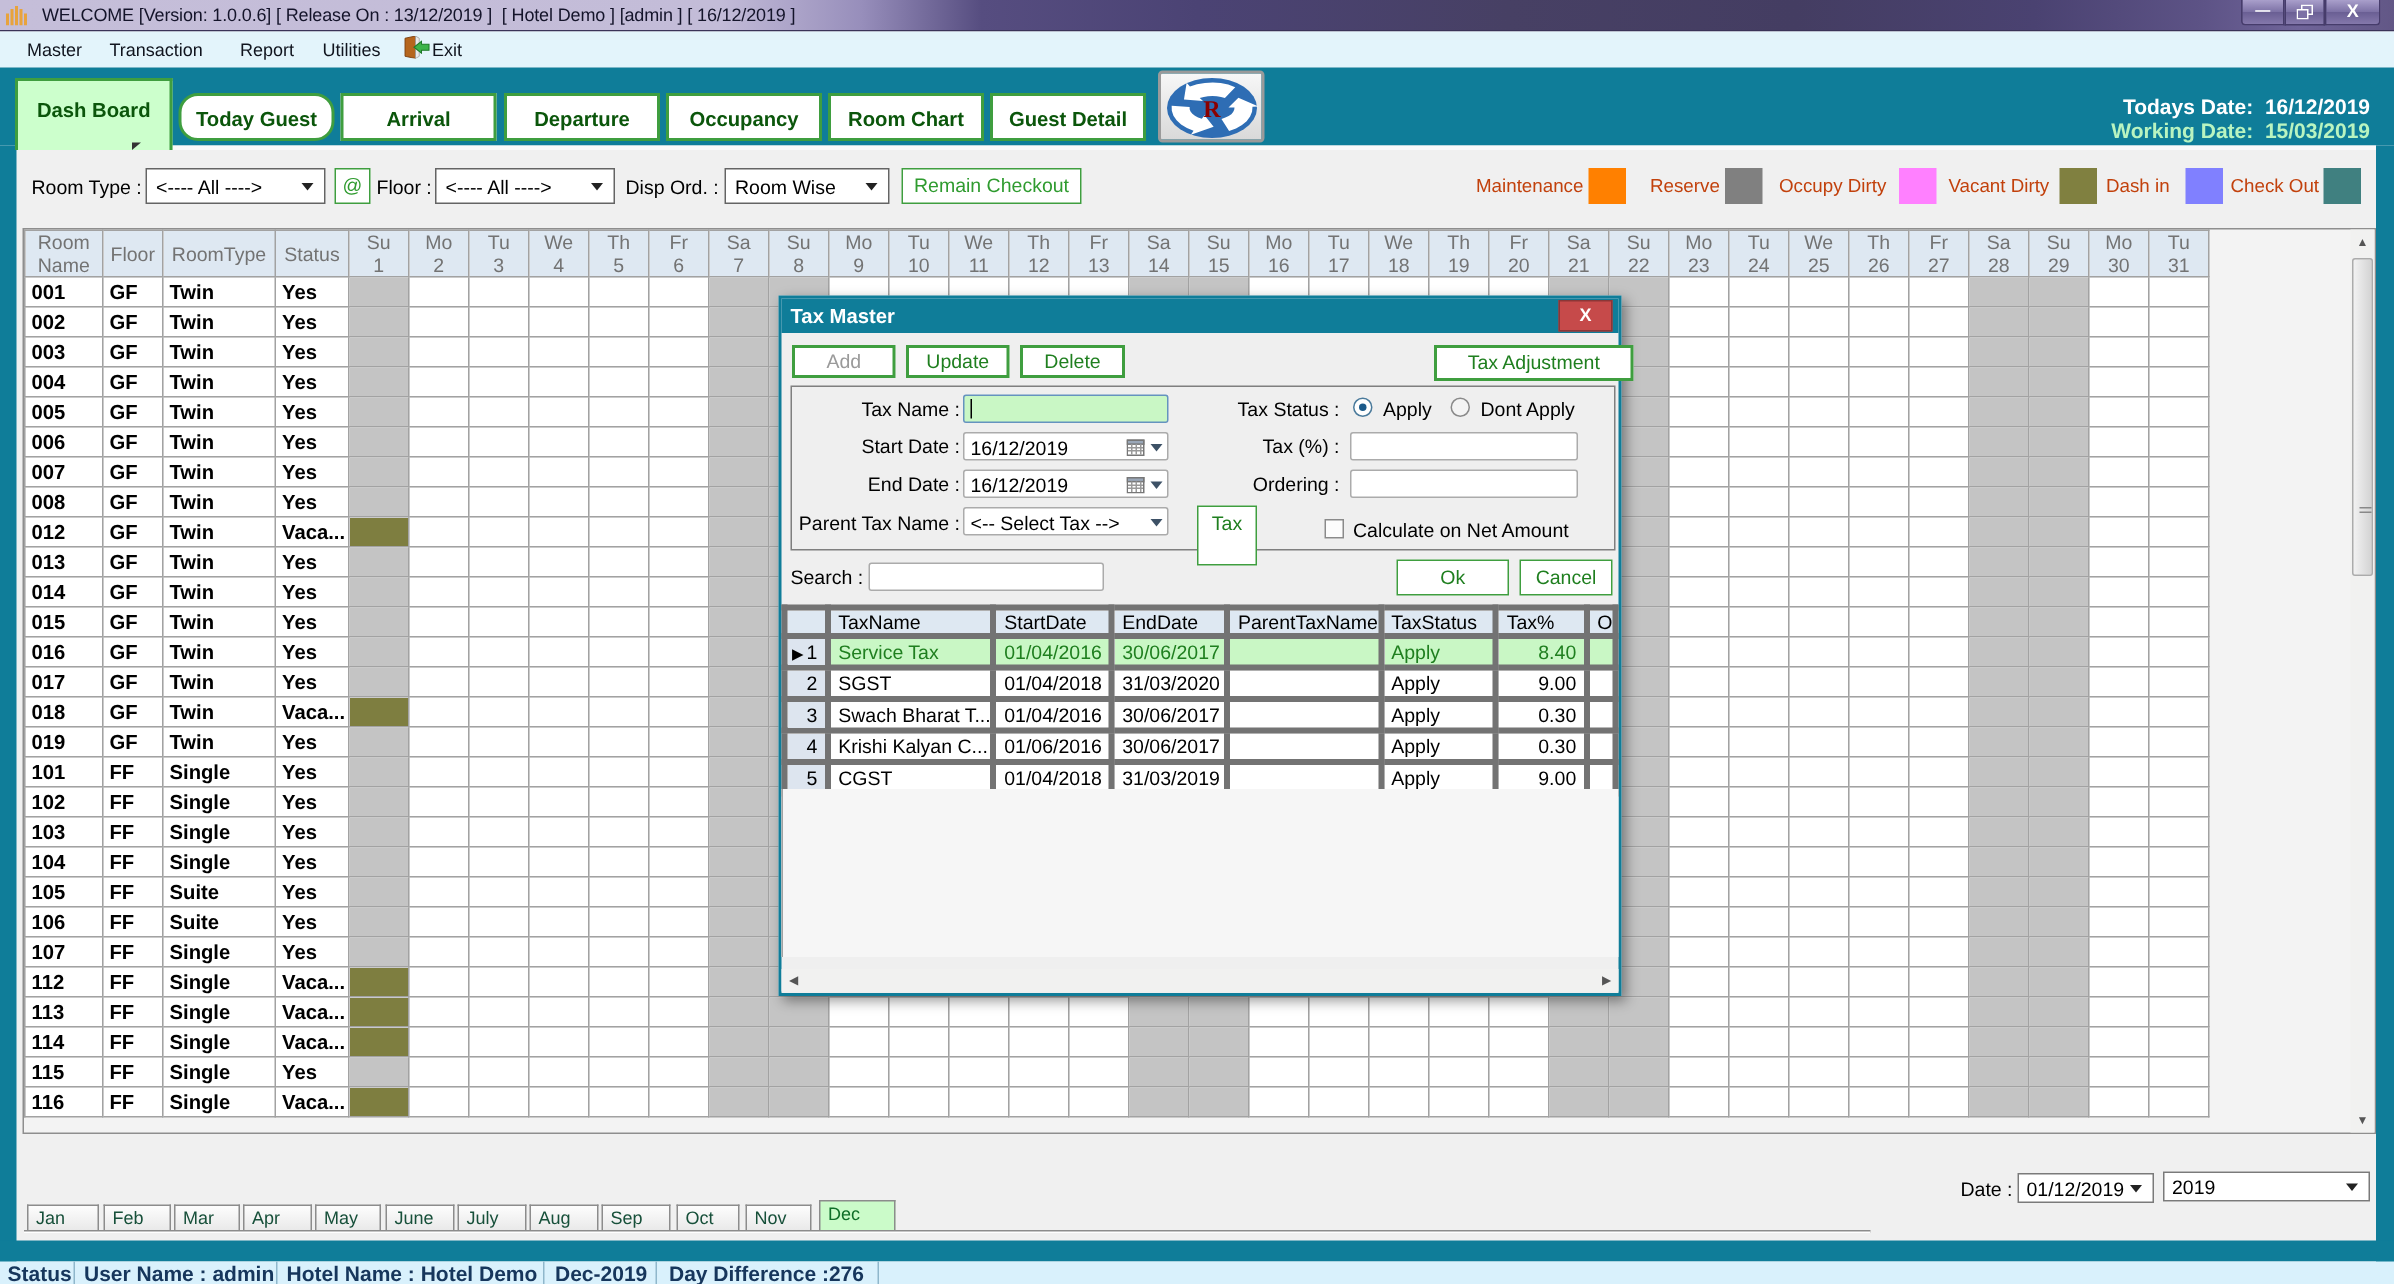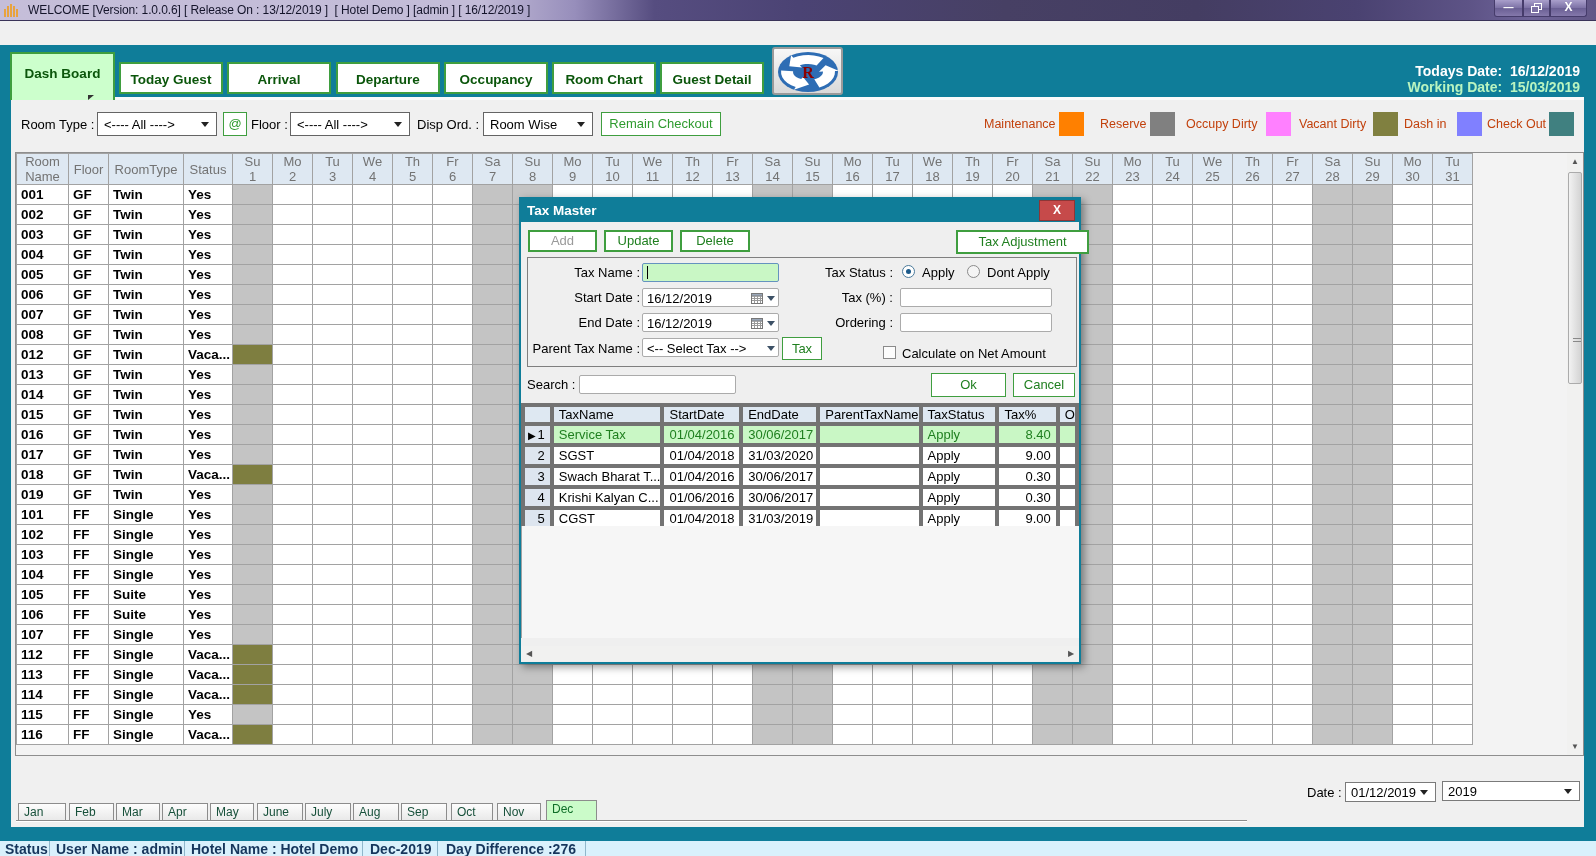--- a/index.html
+++ b/index.html
@@ -103,28 +103,40 @@
     <span class="txt">WELCOME [Version: 1.0.0.6] [ Release On : 13/12/2019 ]  [ Hotel Demo ] [admin ] [ 16/12/2019 ]</span>
   </div>
   <div id="winbtns">
     <div class="wb" style="left:0px;width:29px;border-bottom-left-radius:3px;">—</div>
     <div class="wb" style="left:29px;width:27px;"><svg width="11" height="10" viewBox="0 0 11 10" style="margin-top:3px;">
           <rect x="3.5" y="0.5" width="7" height="6" fill="none" stroke="#FFF"></rect>
           <rect x="0.5" y="3.5" width="7" height="6" fill="#7C71A5" stroke="#FFF"></rect>
         </svg></div>
     <div class="wb" style="left:56px;width:37px;border-bottom-right-radius:3px;font-size:12px;">X</div>
   </div>
+  <div id="menu">
+    <span style="left:18px;">Master</span>
+    <span style="left:73px;">Transaction</span>
+    <span style="left:160px;">Report</span>
+    <span style="left:215px;">Utilities</span>
+    <span style="left:269px;top:3px;"><svg width="18" height="15" viewBox="0 0 18 15" style="vertical-align:-3px;">
+          <path d="M1 1.5 L8 0 L8 15 L1 13.5 Z" fill="#B5651D" stroke="#7A4010" stroke-width="0.6"></path>
+          <path d="M8 0 L10.5 1.5 L10.5 13.5 L8 15 Z" fill="#E9E9E9" stroke="#999" stroke-width="0.5"></path>
+          <path d="M7 7.5 L12 3.5 L12 5.5 L17 5.5 L17 9.5 L12 9.5 L12 11.5 Z" fill="#3CB44A" stroke="#1E7A28" stroke-width="0.7"></path>
+        </svg></span>
+    <span style="left:288px;">Exit</span>
+  </div>
   <div id="band"></div>
   <div id="lbord"></div>
   <div id="rbord"></div>
   <div id="bband"></div>
   <div style="position:absolute;left:11px;top:97px;width:1573px;height:3px;background:#FAFAFA;z-index:2;"></div>
   <div class="ttab active" style="left:10px;top:52px;width:105px;height:48px;line-height:40px;">Dash Board</div>
     <div style="position:absolute;left:88px;top:95px;width:0;height:0;border-top:5px solid #333;border-right:6px solid transparent;z-index:4;"></div>
-    <div class="ttab" style="left:119px;top:62px;width:104px;height:32px;line-height:32px;">Today Guest</div>
+    <div class="ttab" style="left:119px;top:62px;width:104px;height:32px;line-height:32px;border-radius:13px;">Today Guest</div>
     <div class="ttab" style="left:227px;top:62px;width:104px;height:32px;line-height:32px;">Arrival</div>
     <div class="ttab" style="left:336px;top:62px;width:104px;height:32px;line-height:32px;">Departure</div>
     <div class="ttab" style="left:444px;top:62px;width:104px;height:32px;line-height:32px;">Occupancy</div>
     <div class="ttab" style="left:552px;top:62px;width:104px;height:32px;line-height:32px;">Room Chart</div>
     <div class="ttab" style="left:660px;top:62px;width:104px;height:32px;line-height:32px;">Guest Detail</div>
   <div id="logo"><svg width="66" height="44" viewBox="0 0 66 44">
         <ellipse cx="33" cy="22" rx="30" ry="20" fill="#2E6DB4"></ellipse>
         <g fill="#FFFFFF">
           <path d="M 48.5 8.1 L 43.8 6.4 L 38.8 5.4 L 33.5 5.0 L 28.2 5.3 L 23.0 6.2 L 18.3 7.7 L 16.1 5.2 L 14.3 16.3 L 27.0 17.4 L 24.8 15.3 L 27.5 14.6 L 30.3 14.1 L 33.3 14.0 L 36.2 14.2 L 39.0 14.7 L 41.6 15.4 Z"></path>
           <path d="M 6.1 20.5 L 6.2 23.9 L 7.3 27.2 L 9.4 30.2 L 12.4 33.0 L 16.3 35.3 L 20.7 37.1 L 18.9 39.8 L 34.1 34.5 L 28.0 26.9 L 26.2 29.1 L 23.7 28.3 L 21.6 27.2 L 19.9 25.9 L 18.7 24.4 L 18.1 22.9 L 18.1 21.3 Z"></path>
@@ -1337,21 +1349,21 @@
           <rect x="0.5" y="1.5" width="11" height="10" fill="#fff" stroke="#777"></rect>
           <rect x="0.5" y="1.5" width="11" height="2.6" fill="#9aa7b8" stroke="#777"></rect>
           <line x1="3.5" y1="4" x2="3.5" y2="11" stroke="#999"></line>
           <line x1="6.5" y1="4" x2="6.5" y2="11" stroke="#999"></line>
           <line x1="9.5" y1="4" x2="9.5" y2="11" stroke="#999"></line>
           <line x1="1" y1="6.5" x2="11" y2="6.5" stroke="#999"></line>
           <line x1="1" y1="8.5" x2="11" y2="8.5" stroke="#999"></line>
         </svg><span class="ar"></span></div>
     <div class="dlabel" style="left:5px;top:142px;width:114px;">Parent Tax Name :</div>
     <div class="dinput" style="left:121px;top:139px;width:137px;">&lt;-- Select Tax --&gt;<span class="ar"></span></div>
-    <div class="dbtn" style="left:261px;top:138px;width:40px;height:23px;line-height:21px;border-width:1px;">Tax</div>
+    <div class="dbtn" style="left:277px;top:138px;width:40px;height:40px;line-height:21px;border-width:1px;">Tax</div>
     <div class="dlabel" style="left:272px;top:66px;width:100px;">Tax Status :</div>
     <div class="radio on" style="left:381px;top:66px;"></div>
     <div class="dlabel" style="left:401px;top:66px;width:40px;text-align:left;">Apply</div>
     <div class="radio" style="left:446px;top:66px;"></div>
     <div class="dlabel" style="left:466px;top:66px;width:80px;text-align:left;">Dont Apply</div>
     <div class="dlabel" style="left:272px;top:91px;width:100px;">Tax (%) :</div>
     <div class="dinput" style="left:379px;top:89px;width:152px;"></div>
     <div class="dlabel" style="left:272px;top:116px;width:100px;">Ordering :</div>
     <div class="dinput" style="left:379px;top:114px;width:152px;"></div>
     <div class="chk"></div>

